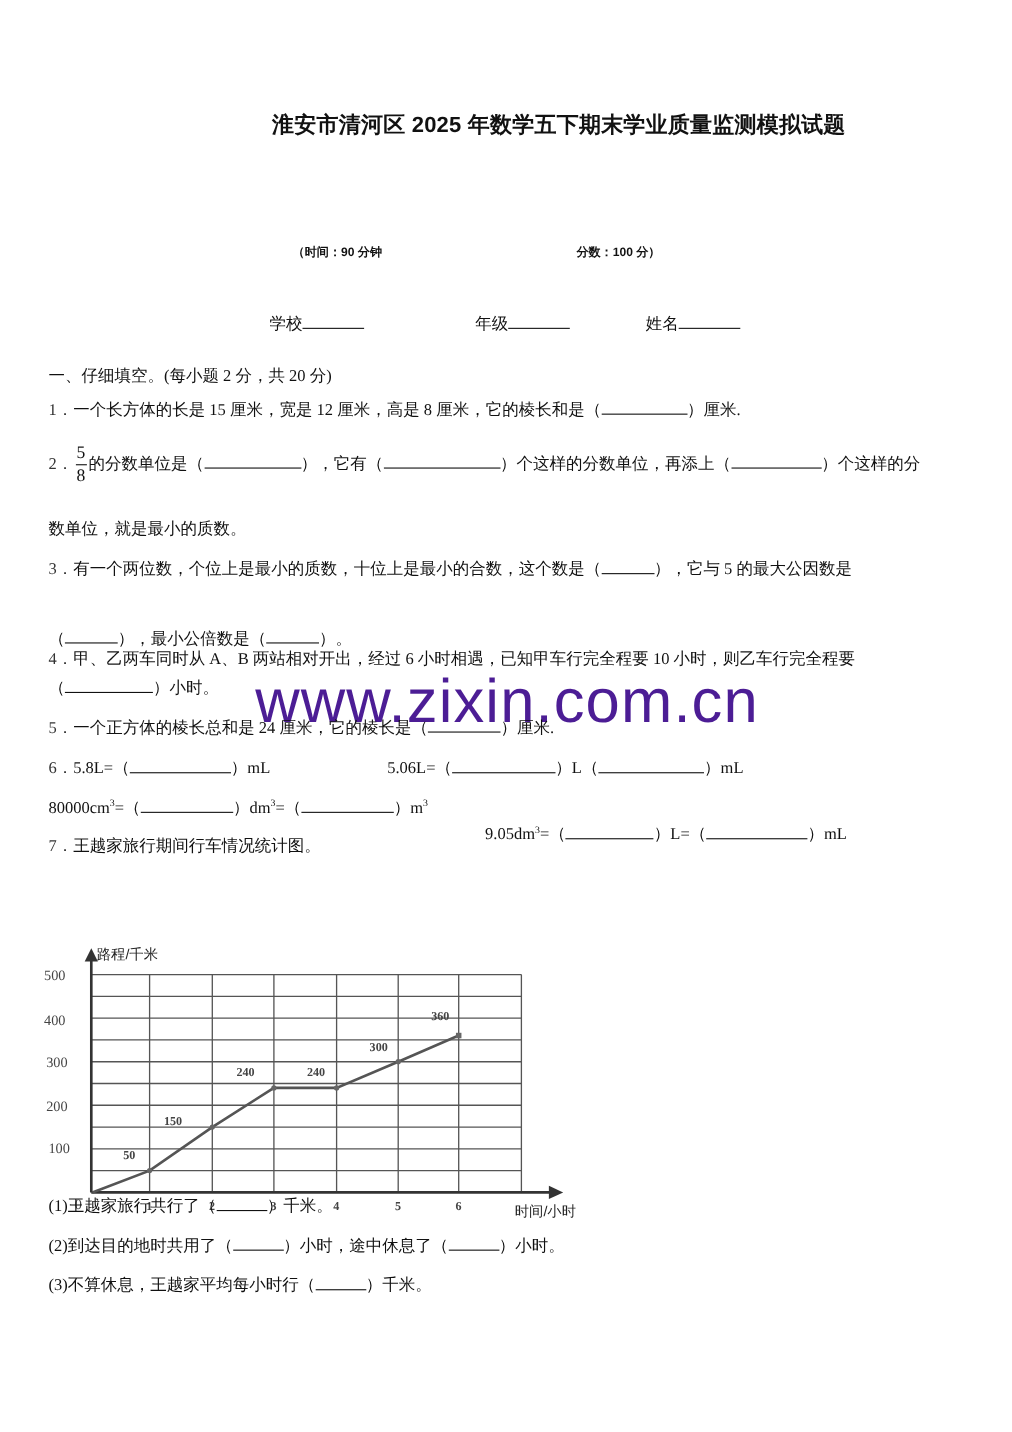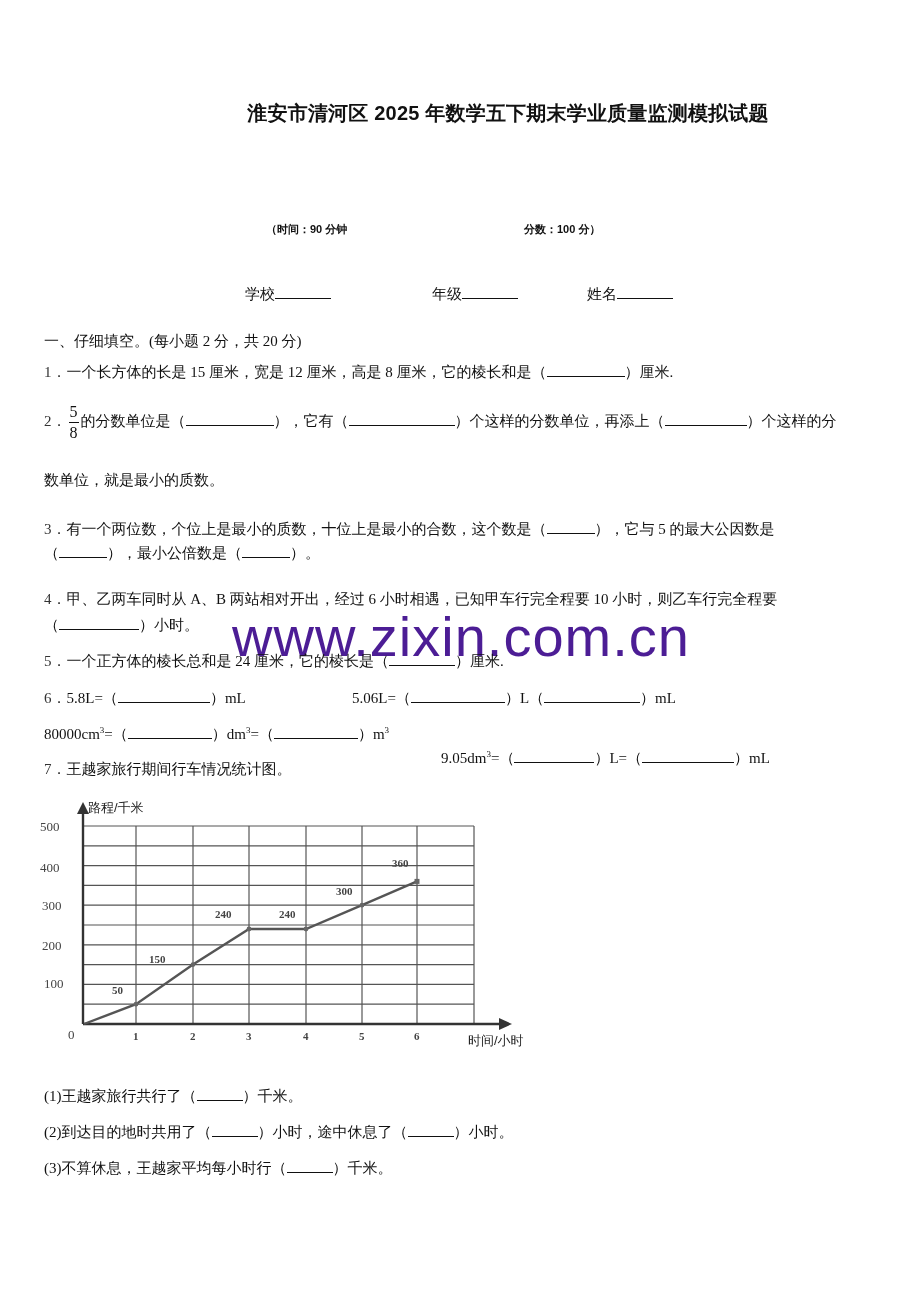--- a/index.html
+++ b/index.html
@@ -16,21 +16,21 @@
   .q { font-size: 15px; left: 44px; }
   .q b { font-weight: normal; }
   .num { color: #333; }
   .frac { display: inline-block; vertical-align: middle; text-align: center; line-height: 1; margin: 0 2px; }
   .frac .n, .frac .d { display: block; font-size: 16px; }
   .frac .bar { display: block; border-top: 1px solid #111; width: 10px; margin: 2px auto; }
   .watermark { left: 232px; top: 604px; font-family: "Liberation Sans", "DejaVu Sans", sans-serif;
                font-size: 56px; color: #4c1d95; letter-spacing: 1px; z-index: 0; }
   .content { position: relative; z-index: 1; }
   sup { font-size: 9px; vertical-align: super; line-height: 0; }
-  .chart { left: 40px; top: 788px; text-align: right; }
+  .chart { left: 40px; top: 848px; text-align: right; }
 </style>
 </head>
 <body>
 
 <div class="abs watermark">www.zixin.com.cn</div>
 
 <div class="content">
   <div class="abs title">淮安市清河区 2025 年数学五下期末学业质量监测模拟试题</div>
 
   <div class="abs subinfo" style="left:266px;">（时间：90 分钟</div>
@@ -50,24 +50,24 @@
 
   <div class="abs q" style="top:362px;">
     <span class="num">1．</span><span>一个长方体的长是 </span><b>15</b><span> 厘米，宽是 </span><b>12</b><span> 厘米，高是 </span><b>8</b><span> 厘米，它的棱长和是（</span><span class="blank-line" style="width:78px;"></span><span>）厘米.</span>
   </div>
 
   <div class="abs q" style="top:404px;">
     <span class="num">2．</span><span class="frac"><span class="n">5</span><span class="bar"></span><span class="d">8</span></span><span>的分数单位是（</span><span class="blank-line" style="width:88px;"></span><span>），它有（</span><span class="blank-line" style="width:106px;"></span><span>）个这样的分数单位，再添上（</span><span class="blank-line" style="width:82px;"></span><span>）个这样的分</span>
   </div>
   <div class="abs q" style="top:471px;">数单位，就是最小的质数。</div>
 
-  <div class="abs q" style="top:519px;">
+  <div class="abs q" style="top:507px;">
     <span class="num">3．</span><span>有一个两位数，个位上是最小的质数，十位上是最小的合数，这个数是（</span><span class="blank-line" style="width:48px;"></span><span>），它与 </span><b>5</b><span> 的最大公因数是</span>
   </div>
-  <div class="abs q" style="top:543px;">
+  <div class="abs q" style="top:570px;">
     <span>（</span><span class="blank-line" style="width:48px;"></span><span>），最小公倍数是（</span><span class="blank-line" style="width:48px;"></span><span>）。</span>
   </div>
 
   <div class="abs q" style="top:579px;margin-top:11px;">
     <span class="num">4．</span><span>甲、乙两车同时从 </span><b>A</b><span>、</span><b>B</b><span> 两站相对开出，经过 </span><b>6</b><span> 小时相遇，已知甲车行完全程要 </span><b>10</b><span> 小时，则乙车行完全程要</span>
   </div>
   <div class="abs q" style="top:615px;">
     <span>（</span><span class="blank-line" style="width:80px;"></span><span>）小时。</span>
   </div>
 

